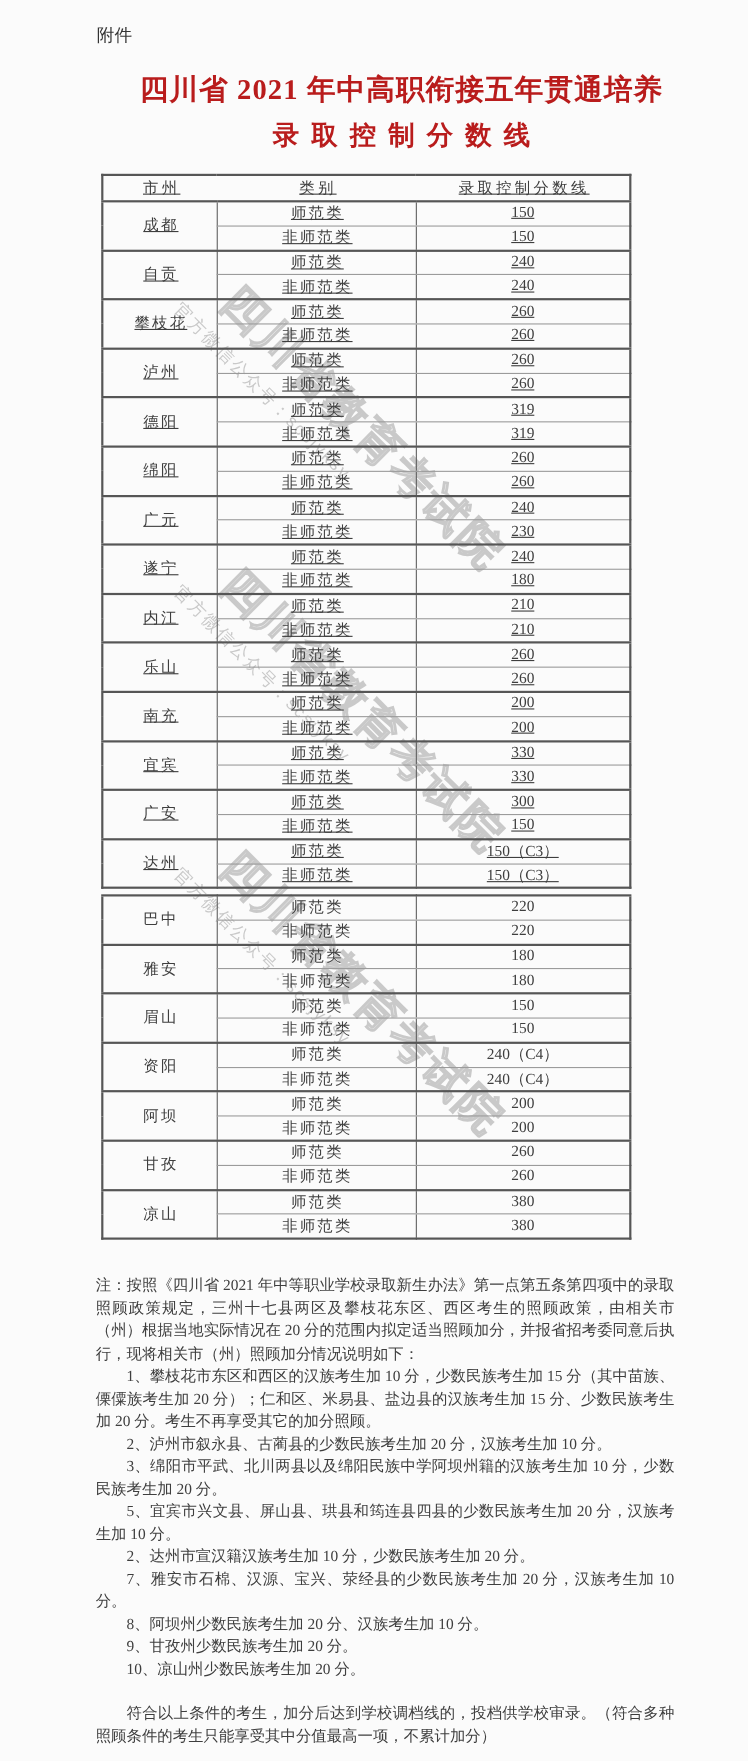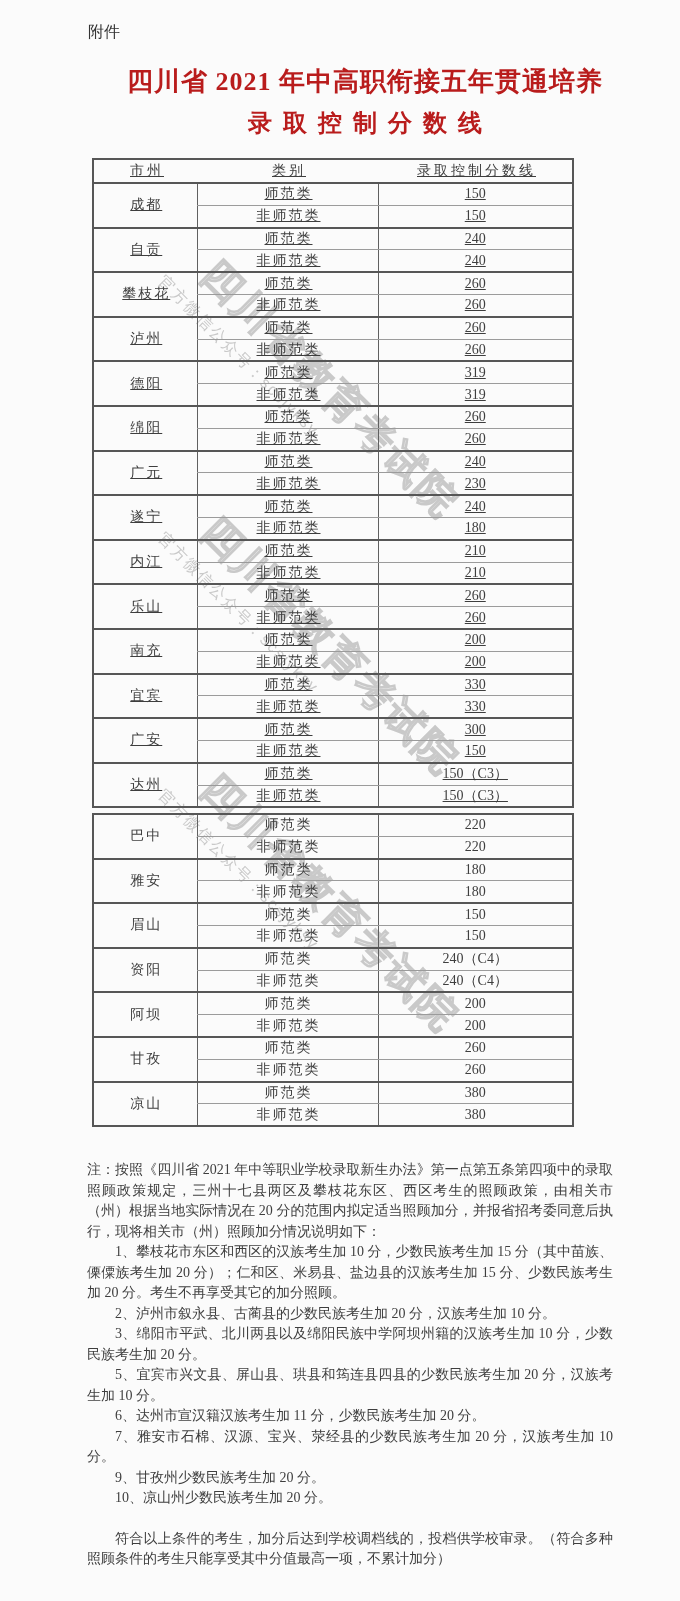--- a/index.html
+++ b/index.html
@@ -368,20 +368,21 @@
         </tr>
       </tbody>
     </table>
 
   <div class="notes">
     <p>注：按照《四川省 2021 年中等职业学校录取新生办法》第一点第五条第四项中的录取照顾政策规定，三州十七县两区及攀枝花东区、西区考生的照顾政策，由相关市（州）根据当地实际情况在 20 分的范围内拟定适当照顾加分，并报省招考委同意后执行，现将相关市（州）照顾加分情况说明如下：</p>
     <p class="item">1、攀枝花市东区和西区的汉族考生加 10 分，少数民族考生加 15 分（其中苗族、傈僳族考生加 20 分）；仁和区、米易县、盐边县的汉族考生加 15 分、少数民族考生加 20 分。考生不再享受其它的加分照顾。</p>
     <p class="item">2、泸州市叙永县、古蔺县的少数民族考生加 20 分，汉族考生加 10 分。</p>
     <p class="item">3、绵阳市平武、北川两县以及绵阳民族中学阿坝州籍的汉族考生加 10 分，少数民族考生加 20 分。</p>
     <p class="item">5、宜宾市兴文县、屏山县、珙县和筠连县四县的少数民族考生加 20 分，汉族考生加 10 分。</p>
-    <p class="item">6、达州市宣汉籍汉族考生加 11 分，少数民族考生加 20 分。</p>
+    <p class="item">2、达州市宣汉籍汉族考生加 10 分，少数民族考生加 20 分。</p>
     <p class="item">7、雅安市石棉、汉源、宝兴、荥经县的少数民族考生加 20 分，汉族考生加 10 分。</p>
+    <p class="item">8、阿坝州少数民族考生加 20 分、汉族考生加 10 分。</p>
     <p class="item">9、甘孜州少数民族考生加 20 分。</p>
     <p class="item">10、凉山州少数民族考生加 20 分。</p>
     <p class="closing">符合以上条件的考生，加分后达到学校调档线的，投档供学校审录。（符合多种照顾条件的考生只能享受其中分值最高一项，不累计加分）</p>
   </div>
 
 </div>
 
 </body></html>

